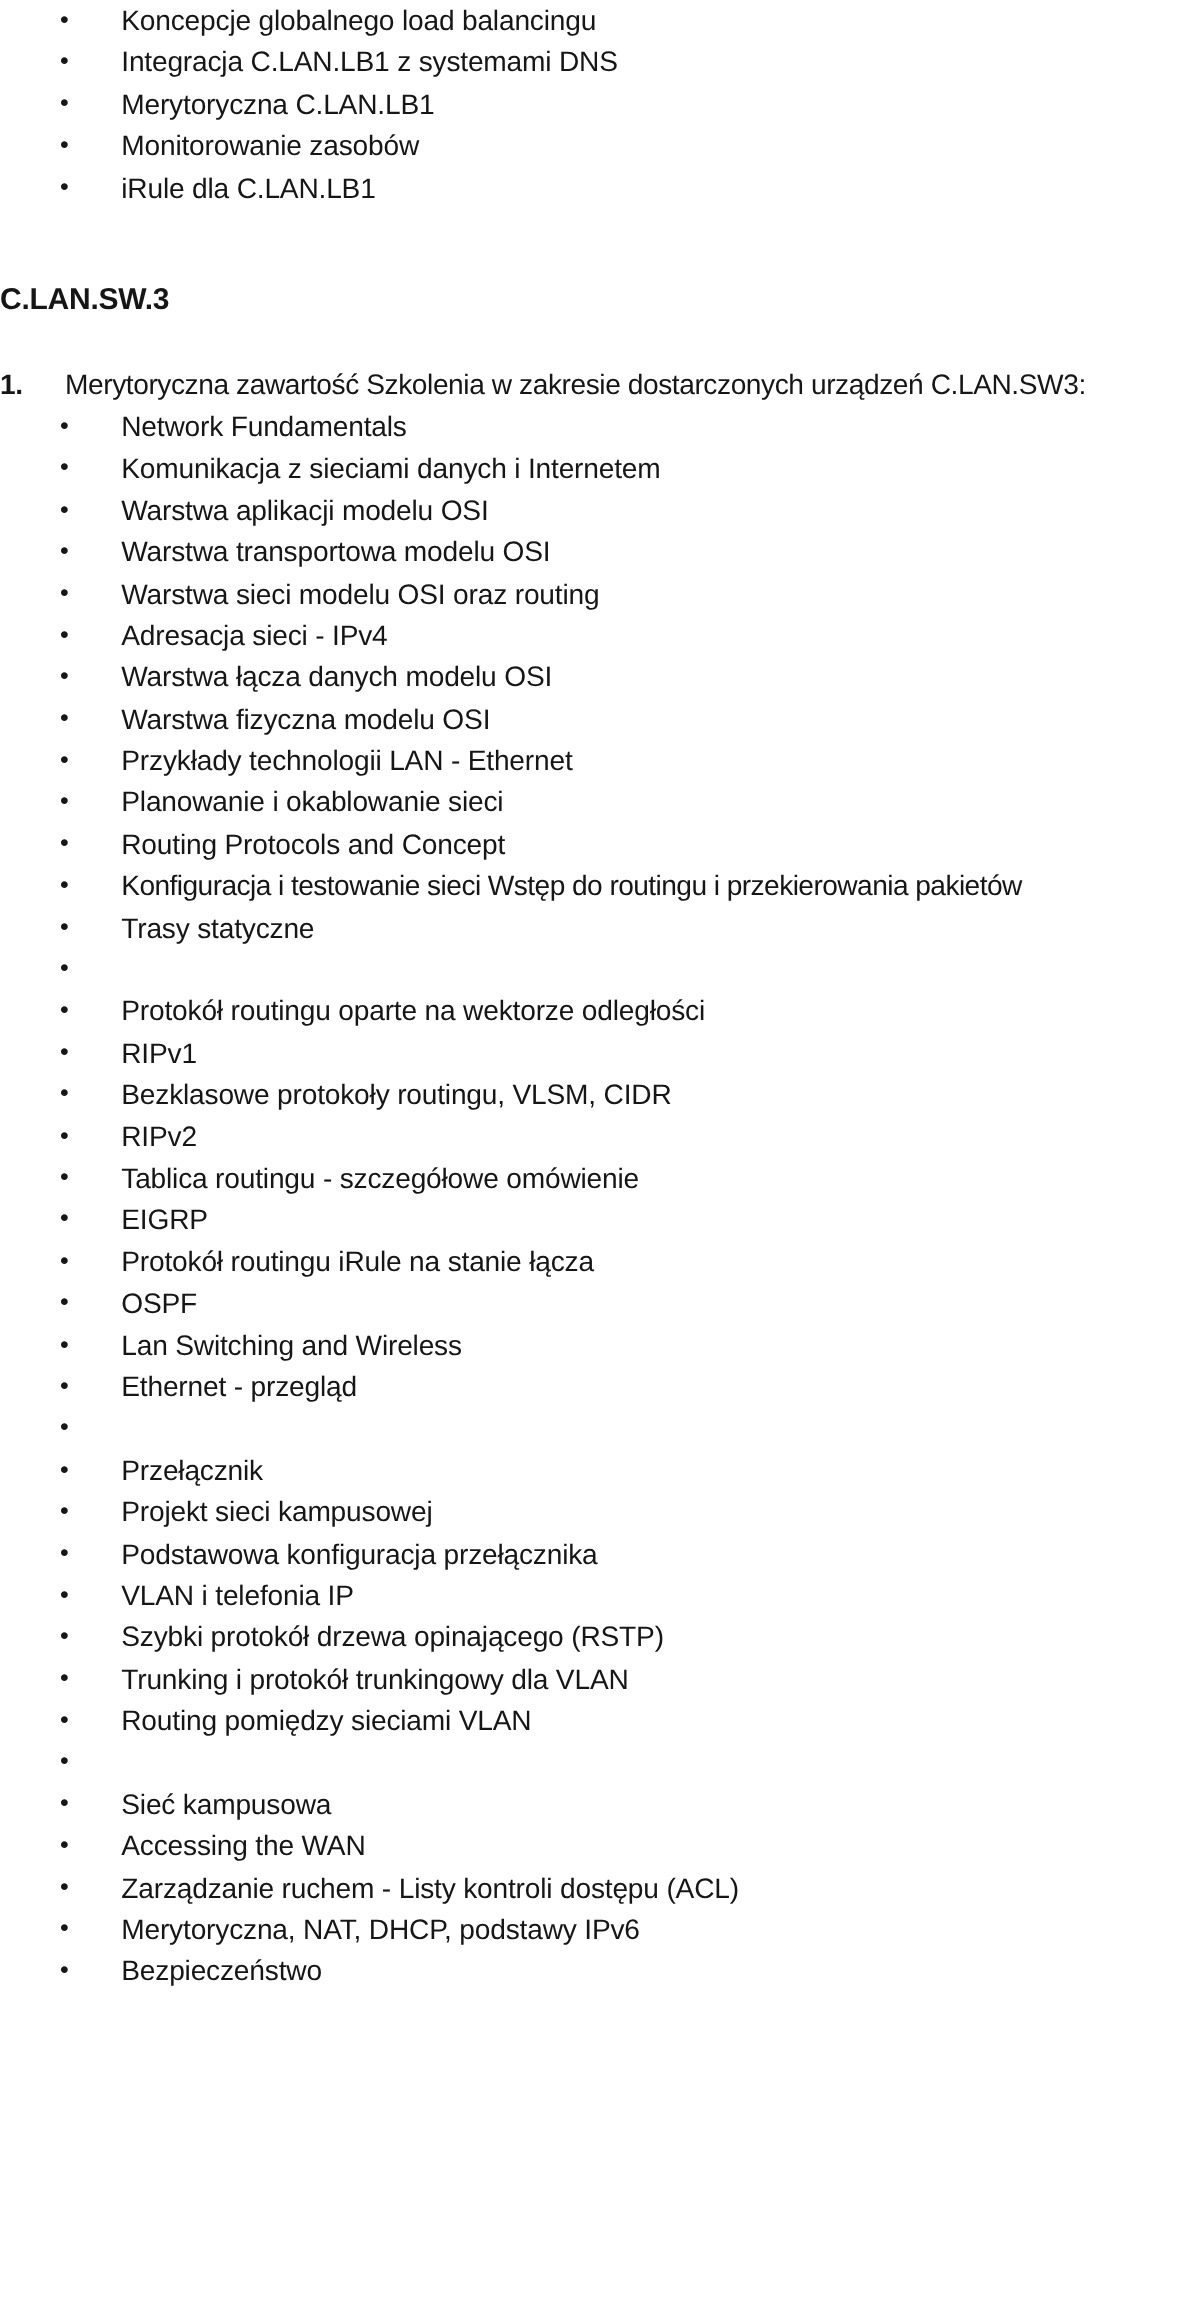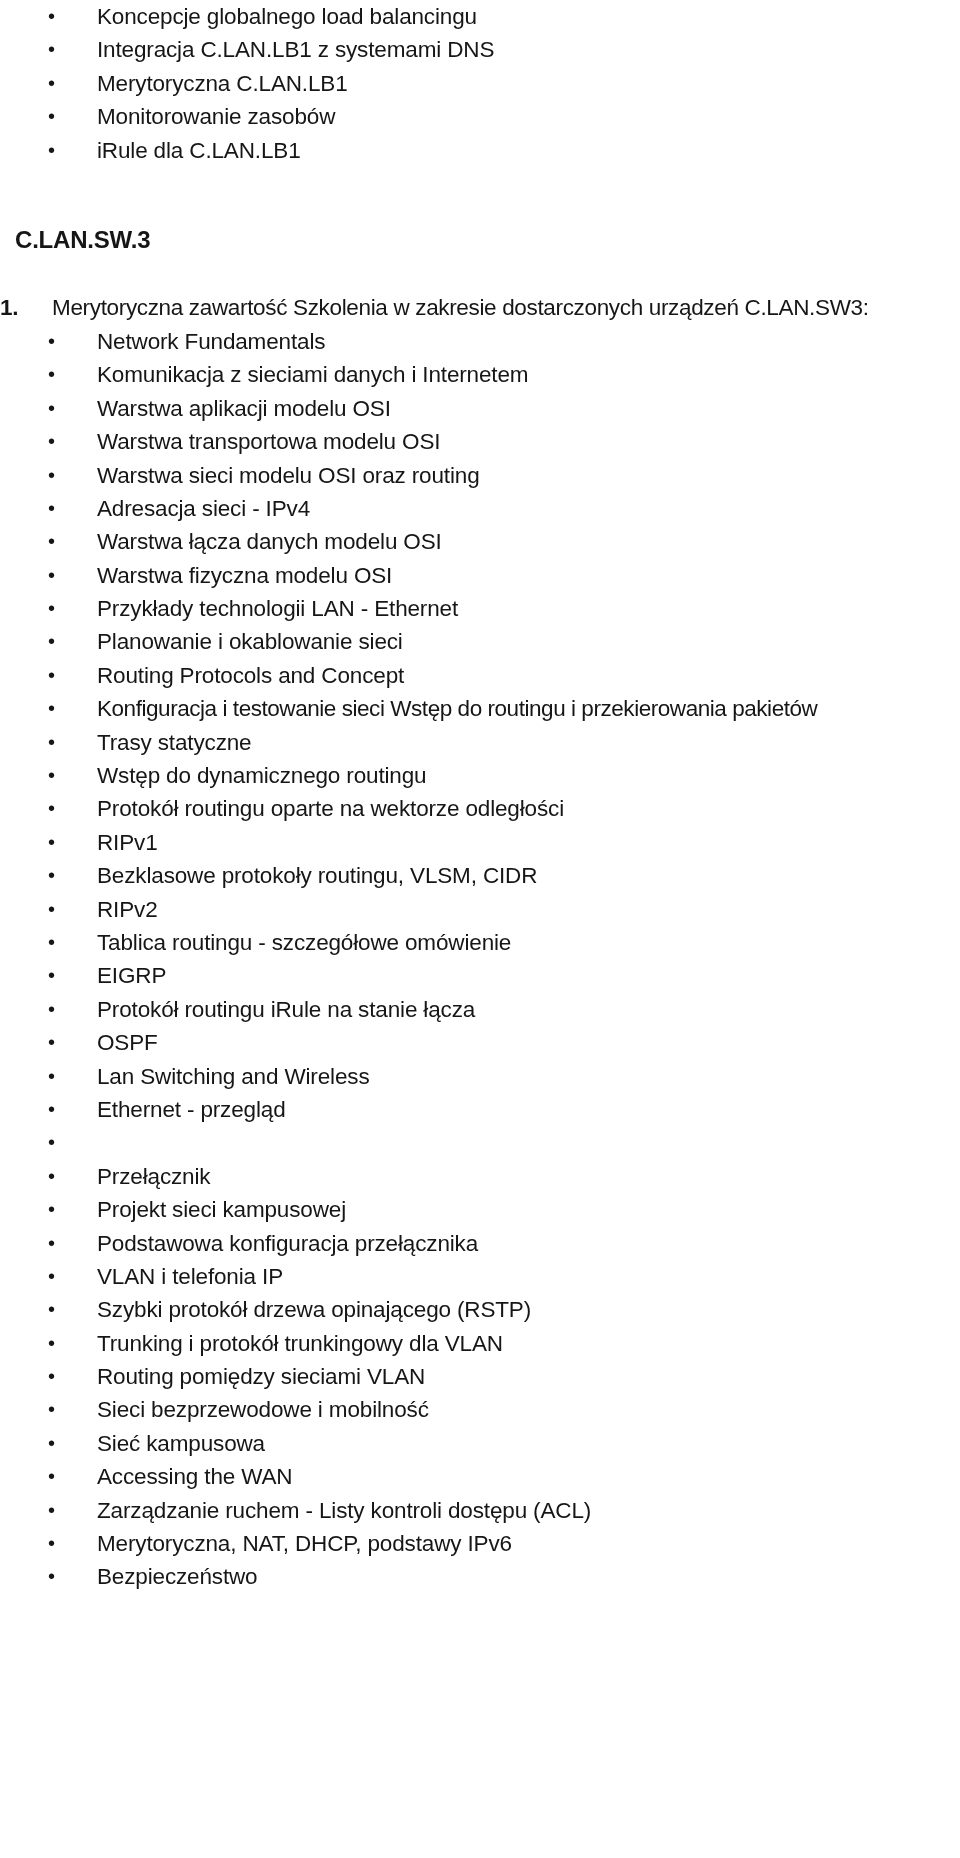--- a/index.html
+++ b/index.html
@@ -64,21 +64,21 @@
   
   .section-gap {
     height: 56px;
   }
 
   
   .section-heading {
     font-size: 24px;
     font-weight: bold;
     line-height: 34px;
-    padding-left: 15px;
+    padding-left: 0px;
     letter-spacing: -0.2px;
     white-space: nowrap;
   }
 
   .heading-gap {
     height: 34px;
   }
 
   
   .numbered-row {
@@ -135,40 +135,40 @@
       <li class="bullet-item"><span class="bullet-glyph">•</span><span class="bullet-text">Warstwa transportowa modelu OSI</span></li>
       <li class="bullet-item"><span class="bullet-glyph">•</span><span class="bullet-text">Warstwa sieci modelu OSI oraz routing</span></li>
       <li class="bullet-item"><span class="bullet-glyph">•</span><span class="bullet-text">Adresacja sieci - IPv4</span></li>
       <li class="bullet-item"><span class="bullet-glyph">•</span><span class="bullet-text">Warstwa łącza danych modelu OSI</span></li>
       <li class="bullet-item"><span class="bullet-glyph">•</span><span class="bullet-text">Warstwa fizyczna modelu OSI</span></li>
       <li class="bullet-item"><span class="bullet-glyph">•</span><span class="bullet-text">Przykłady technologii LAN - Ethernet</span></li>
       <li class="bullet-item"><span class="bullet-glyph">•</span><span class="bullet-text">Planowanie i okablowanie sieci</span></li>
       <li class="bullet-item"><span class="bullet-glyph">•</span><span class="bullet-text">Routing Protocols and Concept</span></li>
       <li class="bullet-item wide"><span class="bullet-glyph">•</span><span class="bullet-text">Konfiguracja i testowanie sieci Wstęp do routingu i przekierowania pakietów</span></li>
       <li class="bullet-item"><span class="bullet-glyph">•</span><span class="bullet-text">Trasy statyczne</span></li>
-      <li class="bullet-item"><span class="bullet-glyph">•</span><span class="bullet-text">Wstęp do dynamicznego routingu</span></li>
+      <li class="bullet-item"><span class="bullet-glyph">•</span></li>
       <li class="bullet-item"><span class="bullet-glyph">•</span><span class="bullet-text">Protokół routingu oparte na wektorze odległości</span></li>
       <li class="bullet-item"><span class="bullet-glyph">•</span><span class="bullet-text">RIPv1</span></li>
       <li class="bullet-item"><span class="bullet-glyph">•</span><span class="bullet-text">Bezklasowe protokoły routingu, VLSM, CIDR</span></li>
       <li class="bullet-item"><span class="bullet-glyph">•</span><span class="bullet-text">RIPv2</span></li>
       <li class="bullet-item"><span class="bullet-glyph">•</span><span class="bullet-text">Tablica routingu - szczegółowe omówienie</span></li>
       <li class="bullet-item"><span class="bullet-glyph">•</span><span class="bullet-text">EIGRP</span></li>
       <li class="bullet-item"><span class="bullet-glyph">•</span><span class="bullet-text">Protokół routingu iRule na stanie łącza</span></li>
       <li class="bullet-item"><span class="bullet-glyph">•</span><span class="bullet-text">OSPF</span></li>
       <li class="bullet-item"><span class="bullet-glyph">•</span><span class="bullet-text">Lan Switching and Wireless</span></li>
       <li class="bullet-item"><span class="bullet-glyph">•</span><span class="bullet-text">Ethernet - przegląd</span></li>
       <li class="bullet-item wide"><span class="bullet-glyph">•</span></li>
       <li class="bullet-item"><span class="bullet-glyph">•</span><span class="bullet-text">Przełącznik</span></li>
       <li class="bullet-item"><span class="bullet-glyph">•</span><span class="bullet-text">Projekt sieci kampusowej</span></li>
       <li class="bullet-item"><span class="bullet-glyph">•</span><span class="bullet-text">Podstawowa konfiguracja przełącznika</span></li>
       <li class="bullet-item"><span class="bullet-glyph">•</span><span class="bullet-text">VLAN i telefonia IP</span></li>
       <li class="bullet-item"><span class="bullet-glyph">•</span><span class="bullet-text">Szybki protokół drzewa opinającego (RSTP)</span></li>
       <li class="bullet-item"><span class="bullet-glyph">•</span><span class="bullet-text">Trunking i protokół trunkingowy dla VLAN</span></li>
       <li class="bullet-item"><span class="bullet-glyph">•</span><span class="bullet-text">Routing pomiędzy sieciami VLAN</span></li>
-      <li class="bullet-item"><span class="bullet-glyph">•</span><span class="bullet-text">Sieci bezprzewodowe i mobilność</span></li>
+      <li class="bullet-item"><span class="bullet-glyph">•</span></li>
       <li class="bullet-item"><span class="bullet-glyph">•</span><span class="bullet-text">Sieć kampusowa</span></li>
       <li class="bullet-item"><span class="bullet-glyph">•</span><span class="bullet-text">Accessing the WAN</span></li>
       <li class="bullet-item"><span class="bullet-glyph">•</span><span class="bullet-text">Zarządzanie ruchem - Listy kontroli dostępu (ACL)</span></li>
       <li class="bullet-item"><span class="bullet-glyph">•</span><span class="bullet-text">Merytoryczna, NAT, DHCP, podstawy IPv6</span></li>
       <li class="bullet-item"><span class="bullet-glyph">•</span><span class="bullet-text">Bezpieczeństwo</span></li>
     </ul>
 
 </div>
 
 </body></html>

